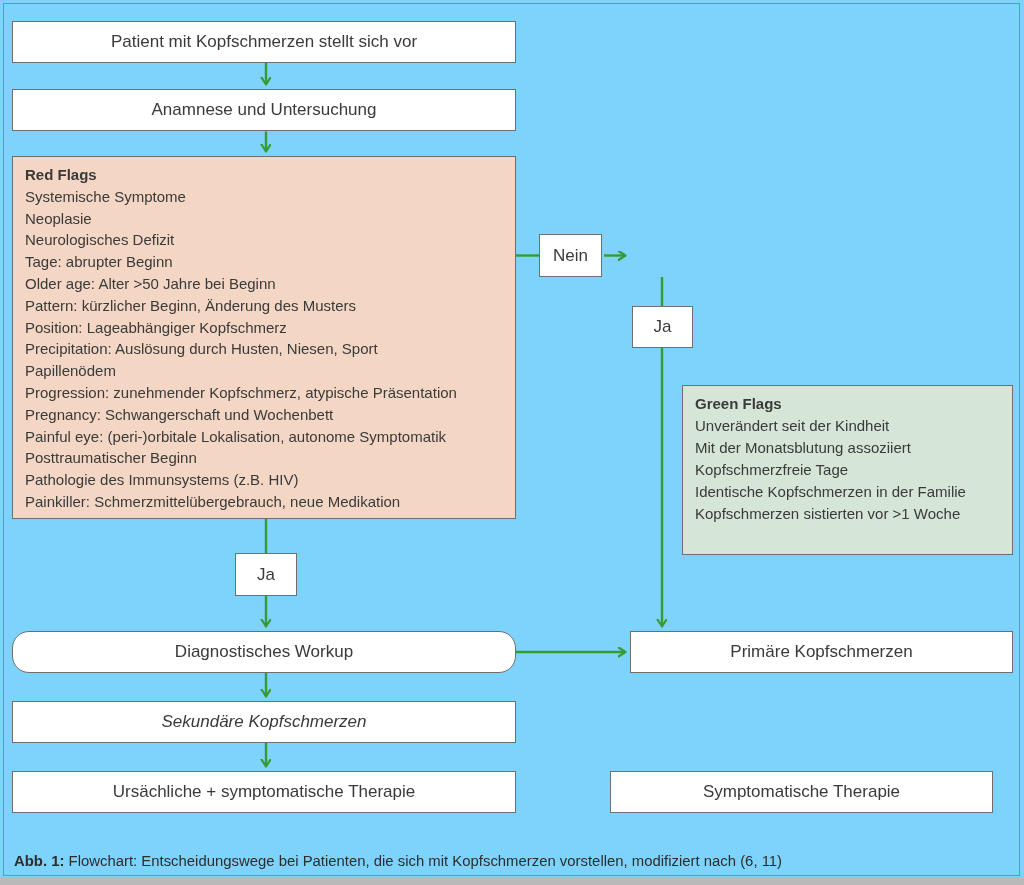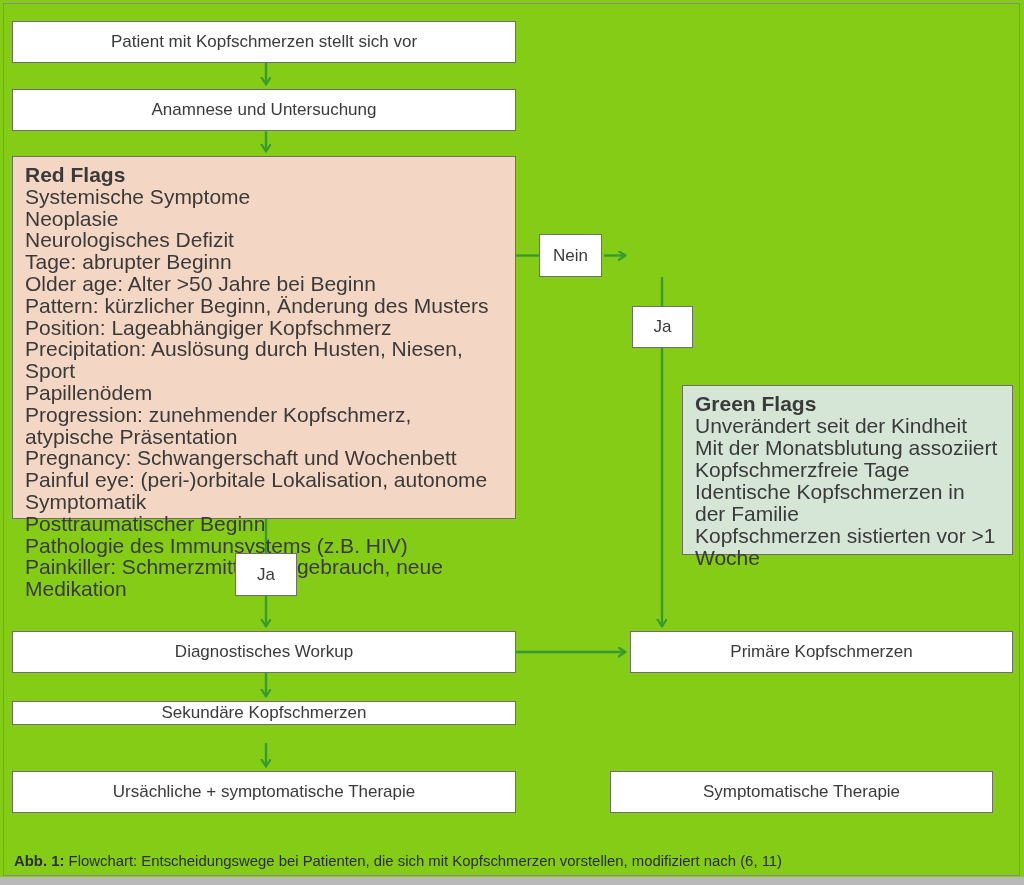--- a/index.html
+++ b/index.html
@@ -1,20 +1,20 @@
 <!DOCTYPE html>
 <html><head>
 <meta charset="utf-8">
 <style>
   html,body { margin:0; padding:0; background:#fff; }
   .figure {
     position: relative;
     width: 1024px;
     height: 885px;
-    background: #84cc16;
+    background: #7dd3fc;
     font-family: "Liberation Sans", sans-serif;
     color: #3a3a3a;
     overflow: hidden;
   }
   .outer-frame {
     position: absolute;
     left: 3px; top: 3px;
     width: 1017px; height: 873px;
     border: 1.5px solid #8a8a8a;
     box-sizing: border-box;
@@ -36,21 +36,21 @@
     justify-content: center;
     font-size: 17px;
     text-align: center;
     line-height: 1.15;
   }
   .panel {
     position: absolute;
     box-sizing: border-box;
     border: 1.5px solid #6e6e6e;
     padding: 7px 12px;
-    font-size: 21px;
+    font-size: 15px;
   }
   .panel .panel-title { font-weight: bold; }
   .panel-red   { background: #f3d7c4; line-height: 21.8px; }
   .panel-green { background: #d5e5d6; line-height: 22px; }
   .arrows-layer { position: absolute; left: 0; top: 0; }
   .caption {
     position: absolute;
     left: 14px; top: 852px;
     width: 1000px;
     font-size: 15.5px;
@@ -62,23 +62,23 @@
   .caption .cap-label { font-weight: bold; }
   
   .n-patient      { left:12px;  top:21px;  width:504px; height:42px; }
   .n-anamnese     { left:12px;  top:89px;  width:504px; height:42px; }
   .p-redflags     { left:12px;  top:156px; width:504px; height:363px; }
   .n-nein         { left:539px; top:234px; width:63px;  height:43px; }
   .n-ichd3        { left:630px; top:234px; width:383px; height:43px; }
   .n-ja-right     { left:632px; top:306px; width:61px;  height:42px; }
   .p-greenflags   { left:682px; top:385px; width:331px; height:170px; }
   .n-ja-left      { left:235px; top:553px; width:62px;  height:43px; }
-  .n-workup       { left:12px;  top:631px; width:504px; height:42px; }
+  .n-workup       { left:12px;  top:631px; width:504px; height:42px;border-radius:17px; }
   .n-primaer      { left:630px; top:631px; width:383px; height:42px; }
-  .n-sekundaer    { left:12px;  top:701px; width:504px; height:24px; }
+  .n-sekundaer    { left:12px;  top:701px; width:504px; height:42px;font-style:italic; }
   .n-ursaechlich  { left:12px;  top:771px; width:504px; height:42px; }
   .n-symptomatisch{ left:610px; top:771px; width:383px; height:42px; }
 </style>
 </head>
 <body>
 
 <div class="figure">
 
   <div class="outer-frame"></div>
 

